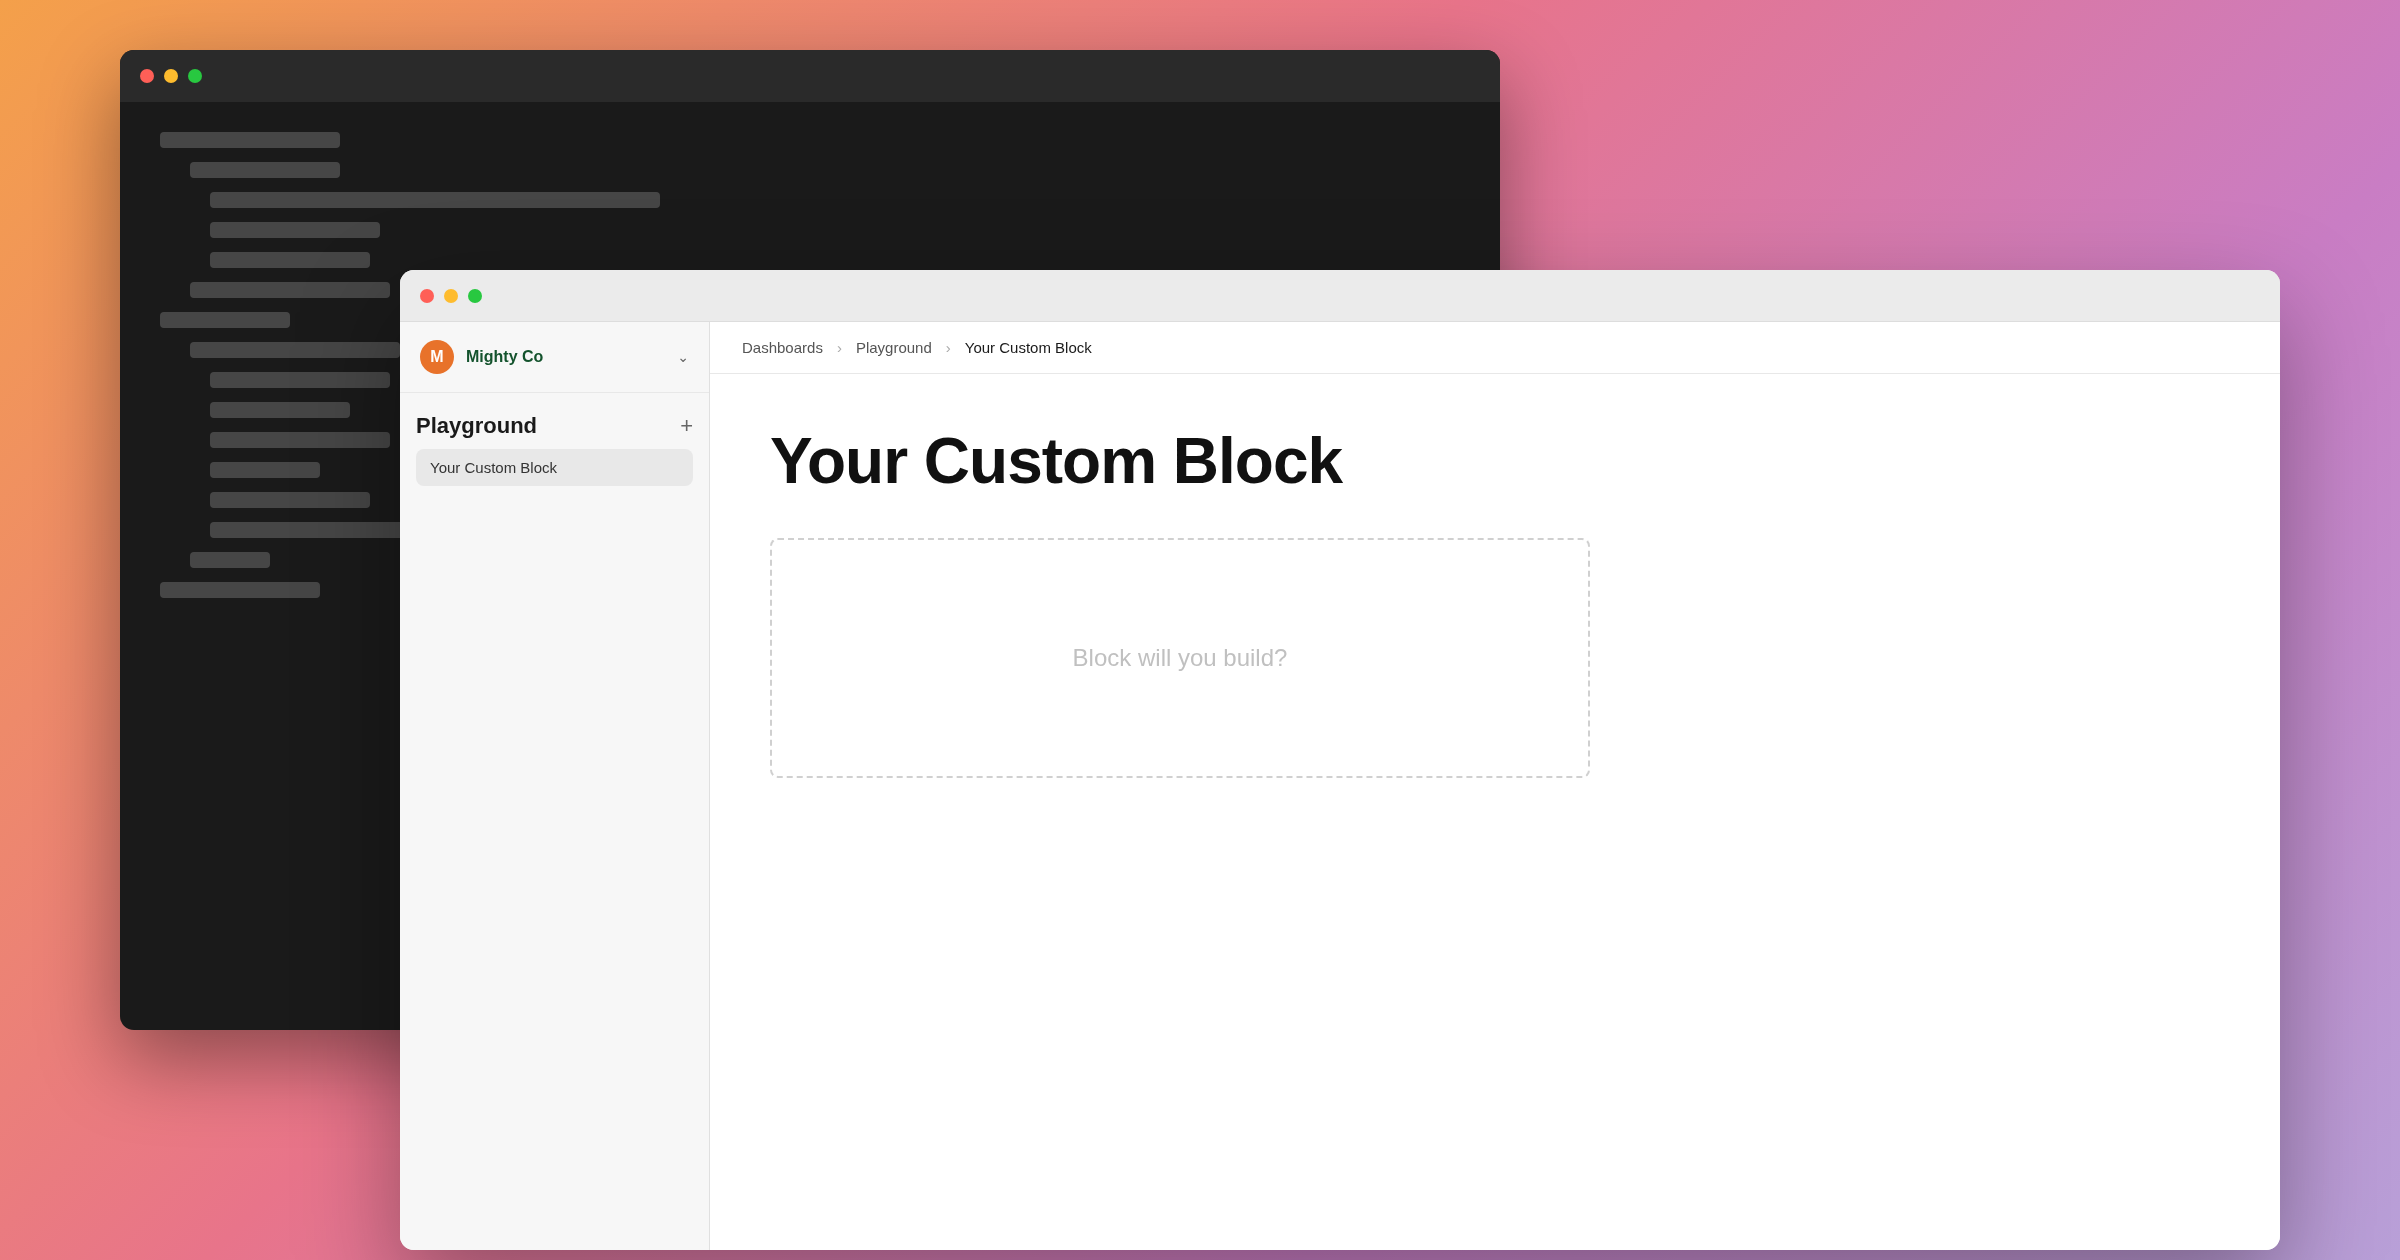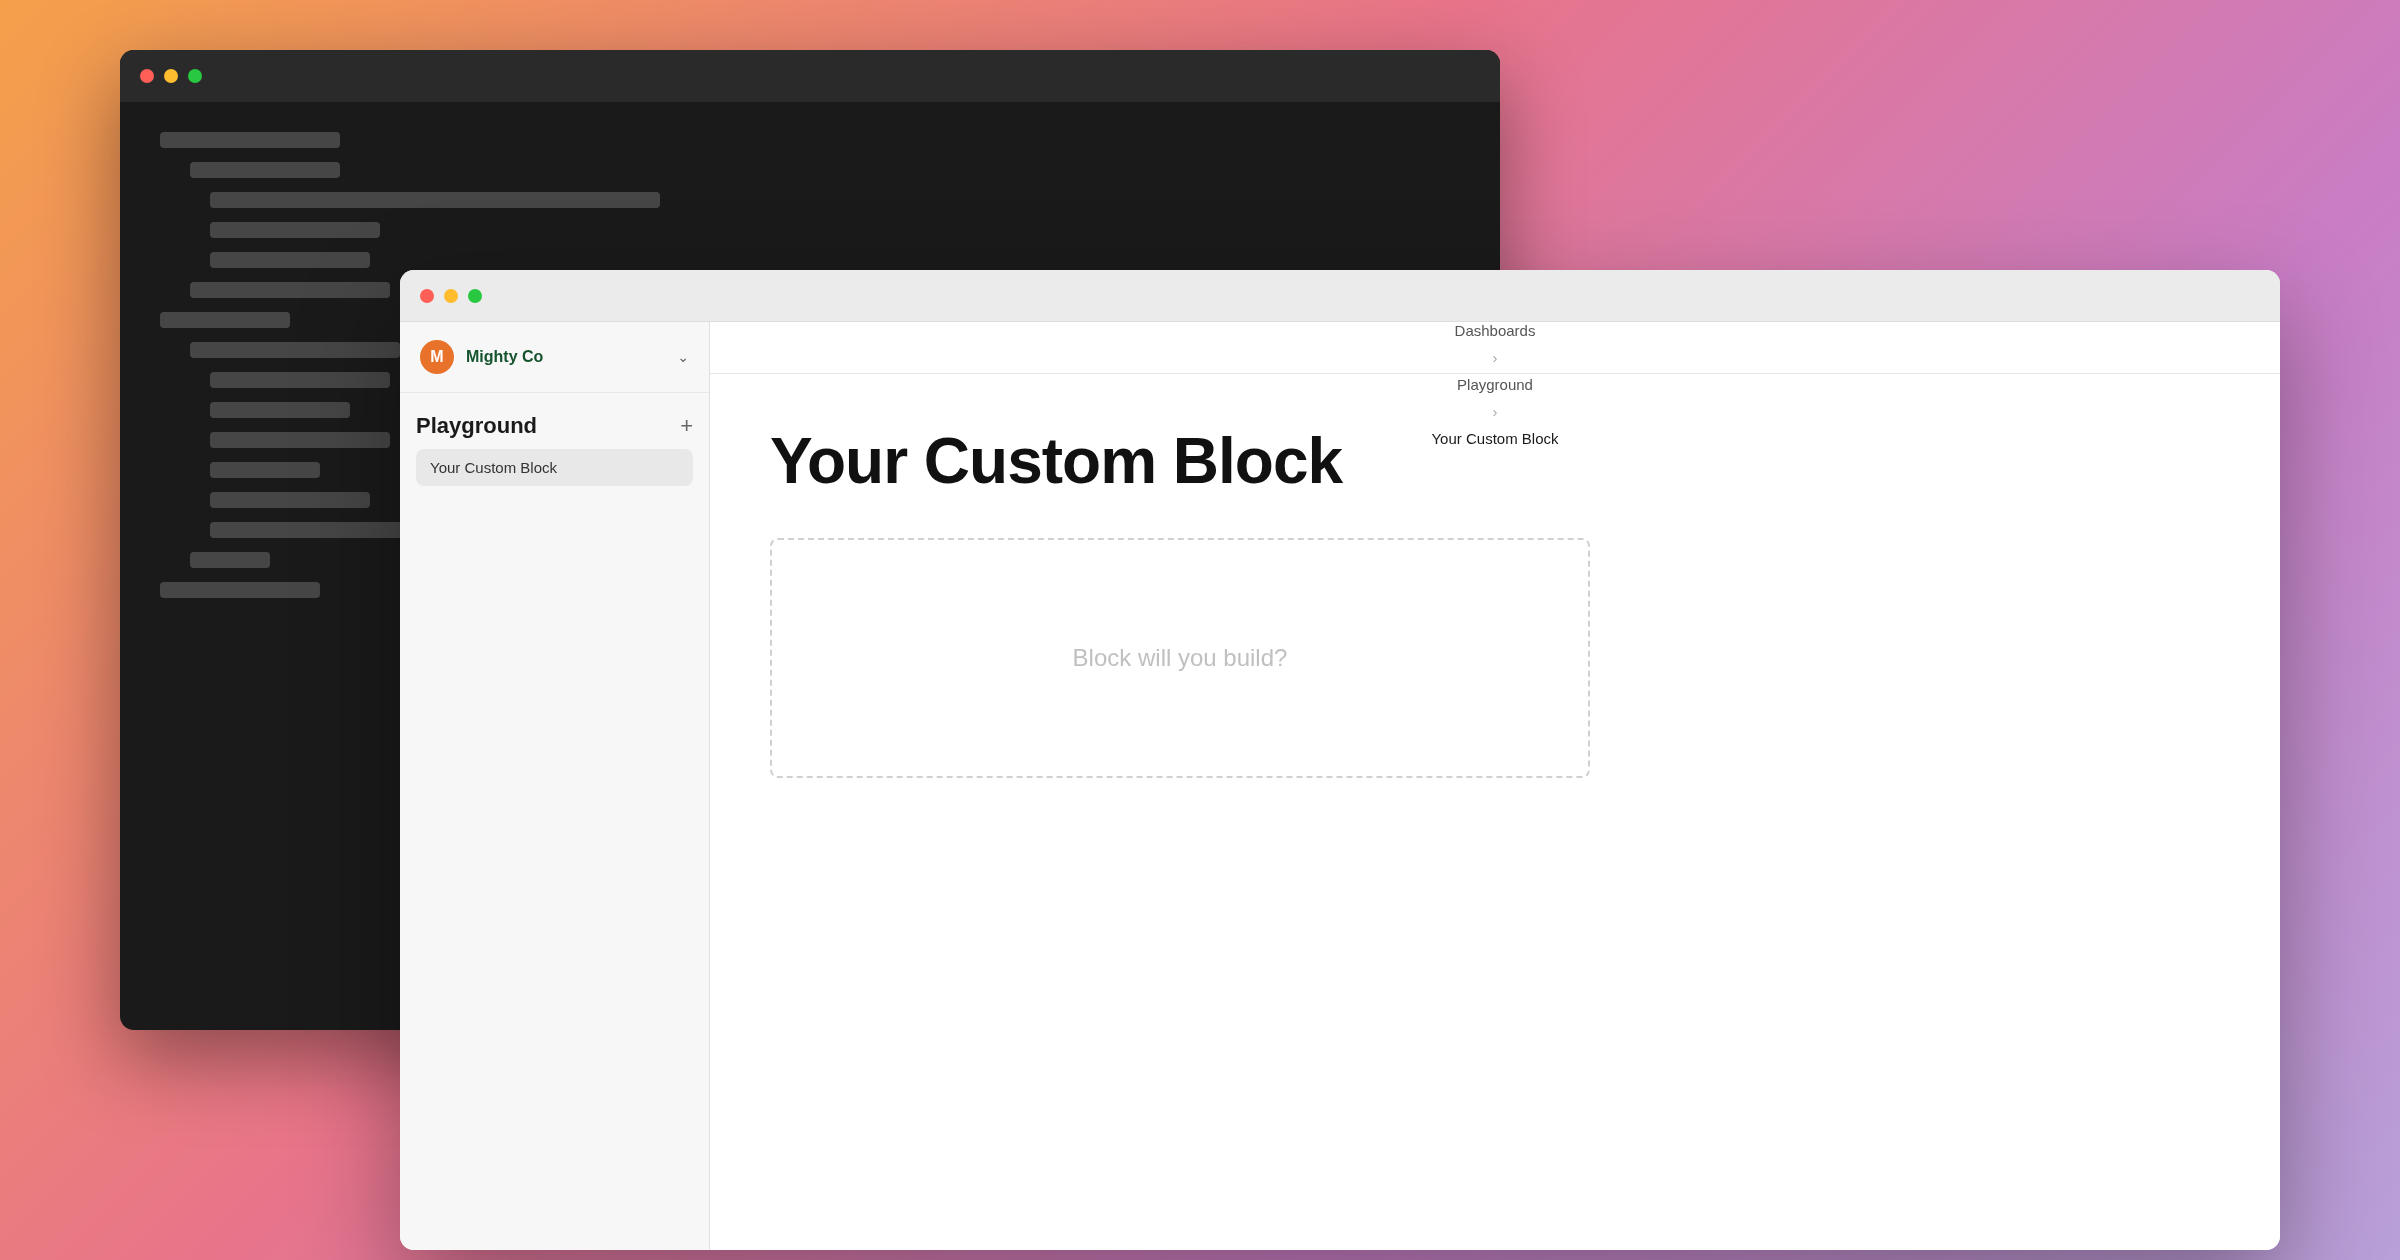--- a/index.html
+++ b/index.html
@@ -185,21 +185,20 @@
       flex-direction: column;
     }
 
     .main-header {
       height: 52px;
       border-bottom: 1px solid #e8e8e8;
       display: flex;
       align-items: center;
       padding: 0 32px;
       gap: 10px;
-      flex-direction: column;
     }
 
     .breadcrumb-item {
       font-size: 15px;
       color: #555;
     }
 
     .breadcrumb-separator {
       font-size: 15px;
       color: #aaa;

